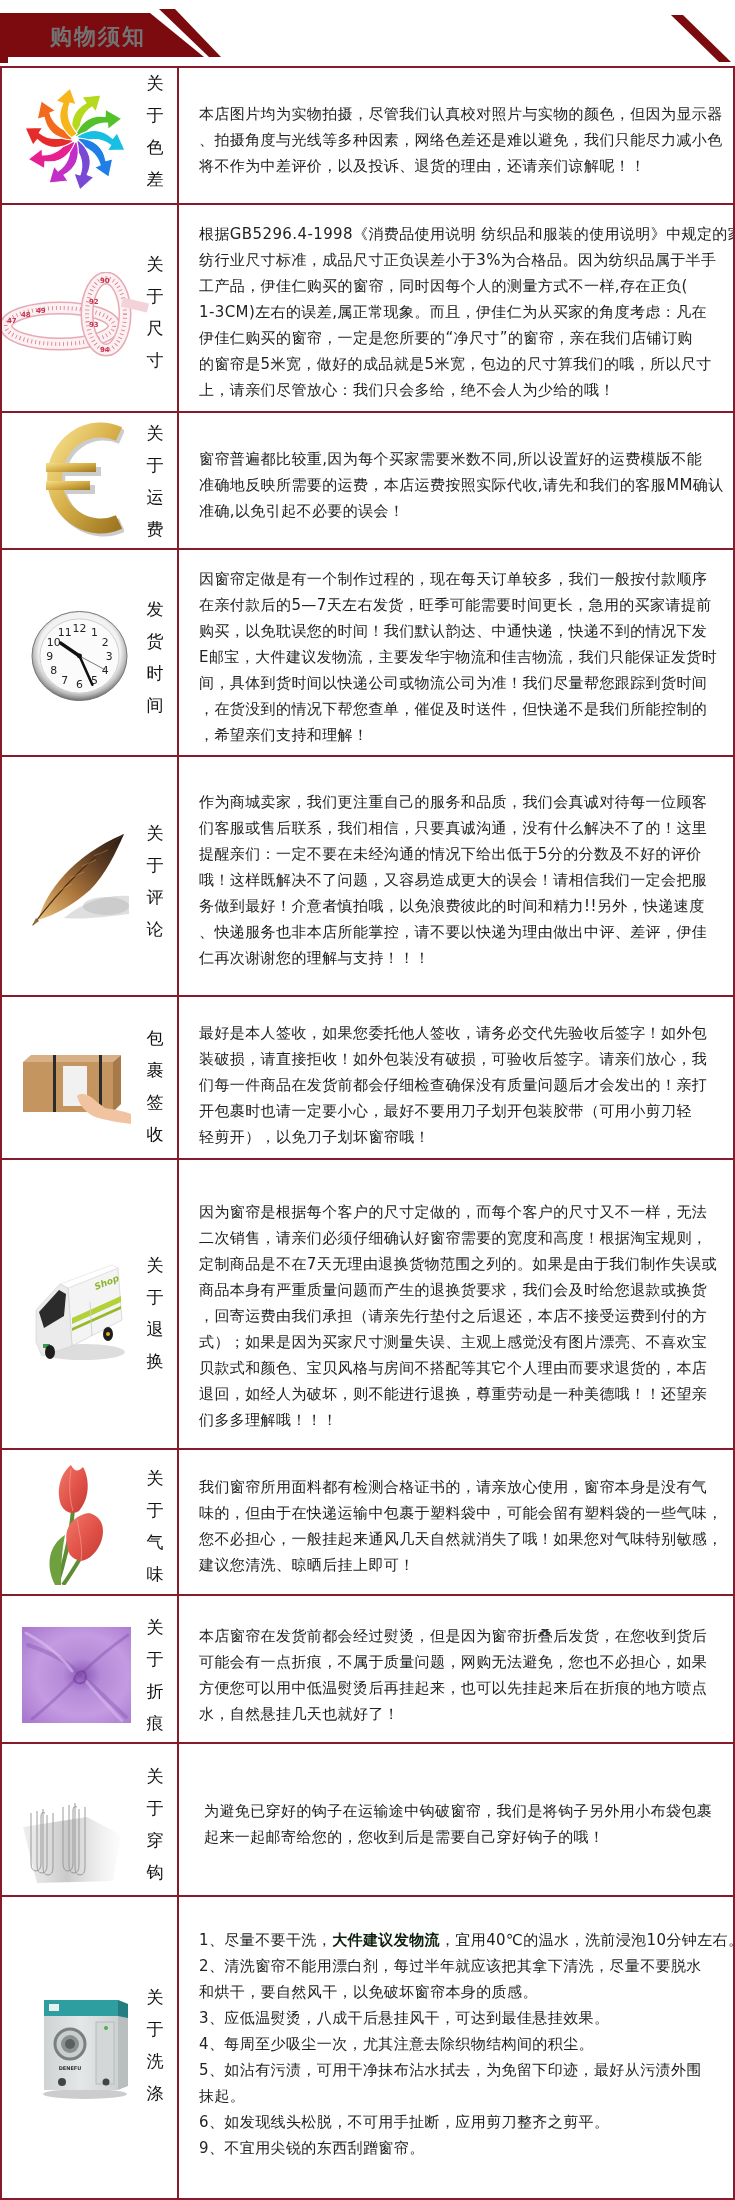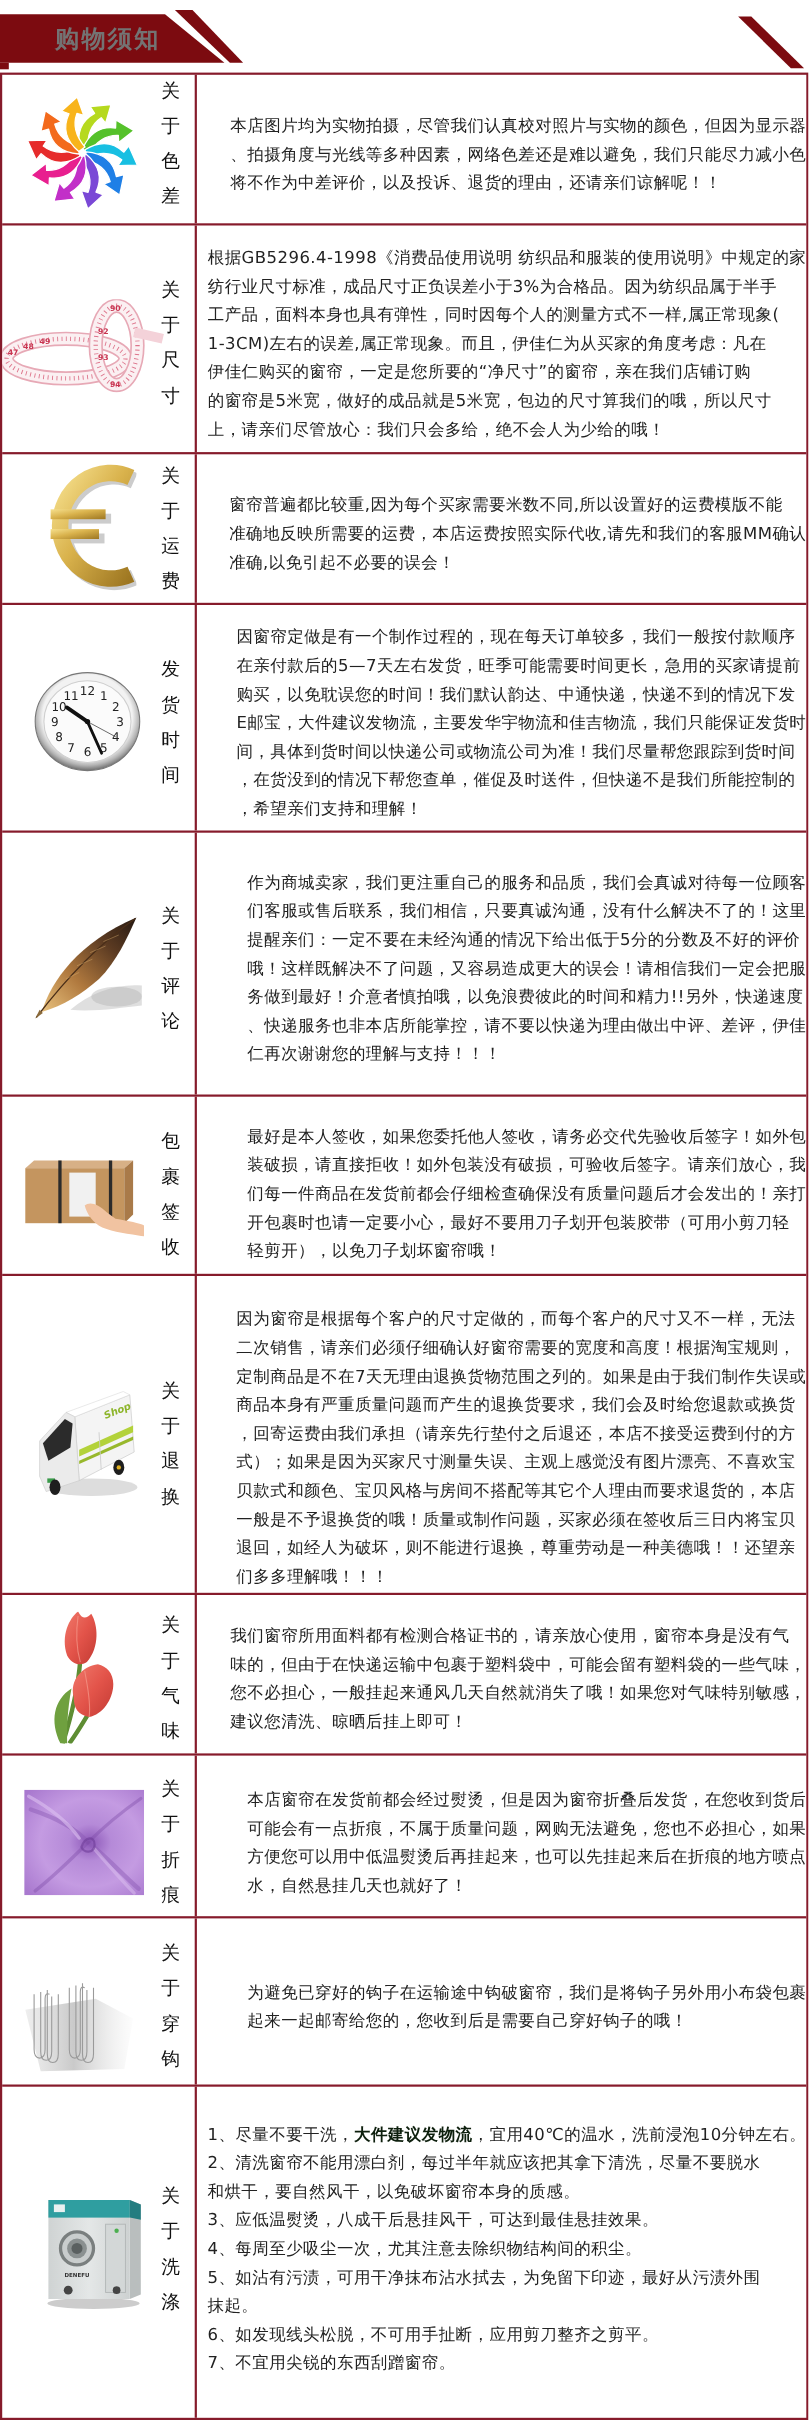--- a/index.html
+++ b/index.html
@@ -5,21 +5,21 @@
 :root { --brand:#7c0b10; --border:#861b2b; --text:#222222; --em:#0d1f0d; }
 html, body { margin:0; padding:0; background:#ffffff; }
 body { width:735px; height:2200px; position:relative; overflow:hidden; font-family:"DejaVu Sans", sans-serif; }
 .header-deco { position:absolute; left:0; top:0; }
 .brand-fill { fill: var(--brand); }
 .header-title { position:absolute; left:50px; top:24px; font-size:22px; line-height:26px; letter-spacing:2px; color:#737373; font-weight:bold; white-space:nowrap; }
 .notice-table { position:absolute; left:0; top:66px; width:735px; height:2134px; box-sizing:border-box; border:2px solid var(--border); display:flex; flex-direction:column; }
 .row { display:flex; flex:none; box-sizing:border-box; border-bottom:2px solid var(--border); }
 .row.last { border-bottom:none; }
 .cell-left { position:relative; width:177px; flex:none; box-sizing:border-box; border-right:2px solid var(--border); overflow:hidden; }
-.cell-right { flex:1; display:flex; flex-direction:column; justify-content:center; padding:8px 0 0 20px; box-sizing:border-box; overflow:hidden;align-items:flex-end; }
+.cell-right { flex:1; display:flex; flex-direction:column; justify-content:center; padding:8px 0 0 20px; box-sizing:border-box; overflow:hidden; }
 .label { position:absolute; right:12px; top:0; bottom:0; width:20px; box-sizing:border-box; padding-top:8px; display:flex; flex-direction:column; justify-content:center; align-items:center; }
 .label-char { font-size:17px; line-height:32px; height:32px; color:#111111; text-align:center; }
 .text-line { font-size:15px; line-height:26px; height:26px; letter-spacing:0.4px; color:var(--text); white-space:nowrap; }
 .em { font-weight:bold; color:var(--em); }
 .pic { position:absolute; display:block; }
 </style>
 </head>
 <body>
 
 <svg class="header-deco" width="735" height="66" viewBox="0 0 735 66">
@@ -93,21 +93,21 @@
           <div class="label-char">关</div>
           <div class="label-char">于</div>
           <div class="label-char">尺</div>
           <div class="label-char">寸</div>
         </div>
     </div>
     <div class="cell-right">
       <div>
           <div class="text-line">根据GB5296.4-1998《消费品使用说明 纺织品和服装的使用说明》中规定的家</div>
           <div class="text-line">纺行业尺寸标准，成品尺寸正负误差小于3%为合格品。因为纺织品属于半手</div>
-          <div class="text-line">工产品，面料本身也具有弹性，同时因每个人的测量方式不一样,属正常现象(</div>
+          <div class="text-line">工产品，伊佳仁购买的窗帘，同时因每个人的测量方式不一样,存在正负(</div>
           <div class="text-line">1-3CM)左右的误差,属正常现象。而且，伊佳仁为从买家的角度考虑：凡在</div>
           <div class="text-line">伊佳仁购买的窗帘，一定是您所要的“净尺寸”的窗帘，亲在我们店铺订购</div>
           <div class="text-line">的窗帘是5米宽，做好的成品就是5米宽，包边的尺寸算我们的哦，所以尺寸</div>
           <div class="text-line">上，请亲们尽管放心：我们只会多给，绝不会人为少给的哦！</div>
         </div>
     </div>
   </div>
 
   <div class="row" style="height:137px">
     <div class="cell-left">
@@ -293,21 +293,20 @@
     </div>
     <div class="cell-right" style="padding-top:24px">
       <div>
           <div class="text-line">因为窗帘是根据每个客户的尺寸定做的，而每个客户的尺寸又不一样，无法</div>
           <div class="text-line">二次销售，请亲们必须仔细确认好窗帘需要的宽度和高度！根据淘宝规则，</div>
           <div class="text-line">定制商品是不在7天无理由退换货物范围之列的。如果是由于我们制作失误或</div>
           <div class="text-line">商品本身有严重质量问题而产生的退换货要求，我们会及时给您退款或换货</div>
           <div class="text-line">，回寄运费由我们承担（请亲先行垫付之后退还，本店不接受运费到付的方</div>
           <div class="text-line">式）；如果是因为买家尺寸测量失误、主观上感觉没有图片漂亮、不喜欢宝</div>
           <div class="text-line">贝款式和颜色、宝贝风格与房间不搭配等其它个人理由而要求退货的，本店</div>
-          <div class="text-line">一般是不予退换货的哦！质量或制作问题，买家必须在签收后三日内将宝贝</div>
           <div class="text-line">退回，如经人为破坏，则不能进行退换，尊重劳动是一种美德哦！！还望亲</div>
           <div class="text-line">们多多理解哦！！！</div>
         </div>
     </div>
   </div>
 
   <div class="row" style="height:146px">
     <div class="cell-left">
       <svg class="pic" style="left:35px;top:15px" width="80" height="120" viewBox="0 0 80 120">
         <defs>
@@ -451,18 +450,18 @@
     <div class="cell-right" style="padding-top:0;padding-bottom:8px">
       <div>
           <div class="text-line"><span>1、尽量不要干洗，</span><span class="em">大件建议发物流</span><span>，宜用40℃的温水，洗前浸泡10分钟左右。</span></div>
           <div class="text-line">2、清洗窗帘不能用漂白剂，每过半年就应该把其拿下清洗，尽量不要脱水</div>
           <div class="text-line">和烘干，要自然风干，以免破坏窗帘本身的质感。</div>
           <div class="text-line">3、应低温熨烫，八成干后悬挂风干，可达到最佳悬挂效果。</div>
           <div class="text-line">4、每周至少吸尘一次，尤其注意去除织物结构间的积尘。</div>
           <div class="text-line">5、如沾有污渍，可用干净抹布沾水拭去，为免留下印迹，最好从污渍外围</div>
           <div class="text-line">抹起。</div>
           <div class="text-line">6、如发现线头松脱，不可用手扯断，应用剪刀整齐之剪平。</div>
-          <div class="text-line">7、不宜用尖锐的东西刮蹭窗帘。</div>
+          <div class="text-line">9、不宜用尖锐的东西刮蹭窗帘。</div>
         </div>
     </div>
   </div>
 
 </div>
 
 </body></html>

